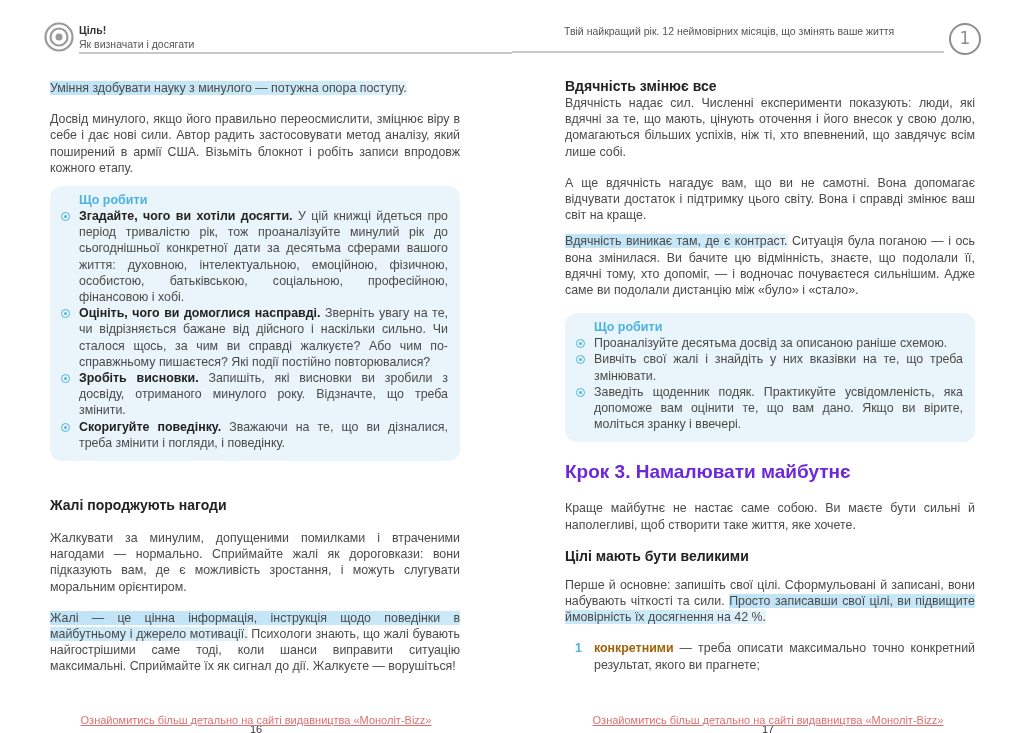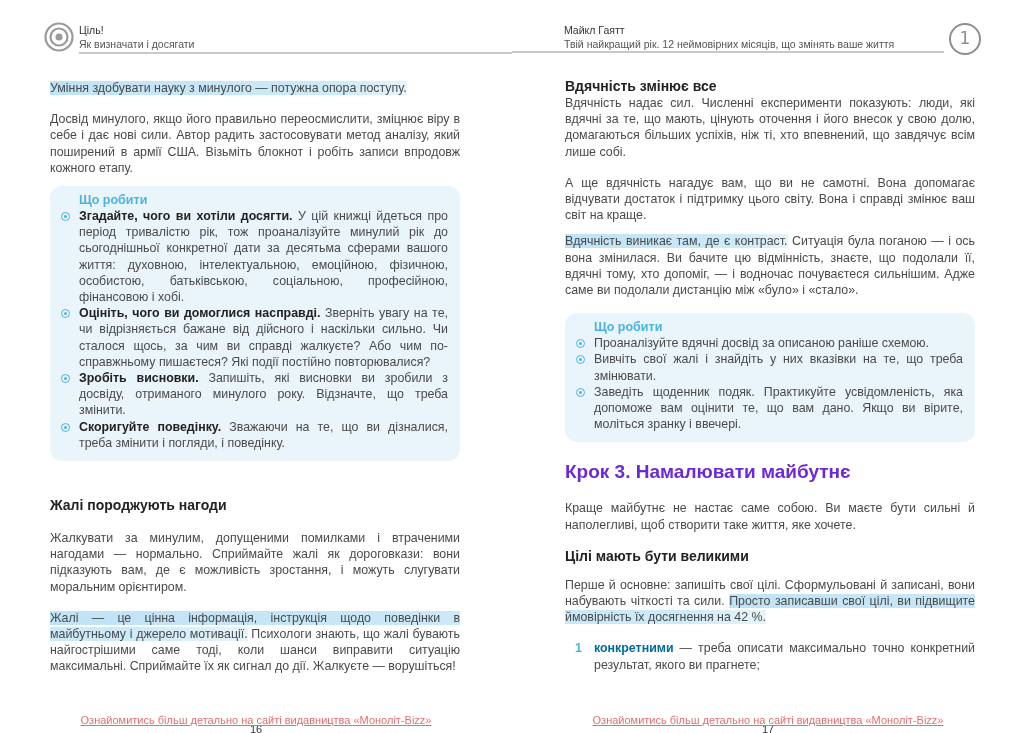--- a/index.html
+++ b/index.html
@@ -6,21 +6,21 @@
   html, body { width: 1024px; height: 733px; background: #ffffff; overflow: hidden; }
   body { font-family: "Liberation Sans", "DejaVu Sans", sans-serif; color: #4a4a4a; position: relative; }
 
   .page { position: absolute; top: 0; height: 733px; }
   .page-left { left: 0; width: 512px; }
   .page-right { left: 512px; width: 512px; }
 
   
   .hdr-left-logo { position: absolute; left: 44px; top: 22px; width: 30px; height: 30px; }
   .hdr-left-text { position: absolute; left: 79px; top: 24px; }
-  .hdr-title { font-size: 10.5px; font-weight: normal; color: #333; line-height: 13px; }
+  .hdr-title { font-size: 10.5px; font-weight: bold; color: #333; line-height: 13px; }
   .hdr-sub { font-size: 10.5px; color: #555; line-height: 14px; }
   .hdr-rule-left { position: absolute; left: 79px; top: 52px; width: 433px; height: 2px; background: #c8c8c8; }
   .hdr-right-text { position: absolute; left: 52px; top: 24px; }
   .hdr-rule-right { position: absolute; left: 0; top: 51px; width: 432px; height: 2px; background: #c8c8c8; }
   .hdr-badge { position: absolute; left: 437px; top: 23px; width: 32px; height: 32px; border: 2.5px solid #8e8e8e; border-radius: 50%; color: #8e8e8e; font-size: 17px; text-align: center; line-height: 27px; font-family: "DejaVu Sans", sans-serif; }
 
   
   .content { position: absolute; width: 410px; }
   .page-left .content { left: 50px; }
   .page-right .content { left: 53px; }
@@ -32,21 +32,21 @@
 
   .box { background: #eaf4fb; border-radius: 12px; padding: 7px 12px 10px 8px; }
   .box-title { font-size: 12.5px; font-weight: bold; color: #4cb3e0; margin-left: 21px; line-height: 15px; }
   .box-item { position: relative; padding-left: 21px; font-size: 12.4px; line-height: 16.2px; text-align: justify; color: #4a4a4a; }
   .box-item b { color: #222; }
   .bullet { position: absolute; left: 3px; top: 4px; width: 9px; height: 9px; border: 1.2px solid #4cb3e0; border-radius: 50%; }
   .bullet::after { content: ""; position: absolute; left: 2px; top: 2px; width: 3px; height: 3px; background: #4cb3e0; border-radius: 50%; }
 
   .num-item { position: relative; padding-left: 29px; font-size: 12.4px; line-height: 16.2px; text-align: justify; }
   .num { position: absolute; left: 10px; top: 0; color: #4cb3e0; font-weight: bold; }
-  .num-item b { color: #0369a1; }
+  .num-item b { color: #a16207; }
 
   
   .pgnum { position: absolute; top: 723px; font-size: 11px; color: #333; text-align: center; width: 100%; }
   .footer-link { position: absolute; top: 714px; width: 100%; text-align: center; font-size: 11px; color: #e07070; text-decoration: underline; }
   .page-left .pgnum, .page-left .footer-link { left: 0; width: 512px; }
   .page-right .pgnum, .page-right .footer-link { left: 0; width: 512px; }
 </style>
 </head>
 <body>
 
@@ -92,37 +92,36 @@
     <p class="txt">Жалкувати за минулим, допущеними помилками і втраченими нагодами — нормально. Сприймайте жалі як дороговкази: вони підказують вам, де є можливість зростання, і можуть слугувати моральним орієнтиром.</p>
     <p class="txt"><span class="hl">Жалі — це цінна інформація, інструкція щодо поведінки в майбутньому і джерело мотивації.</span><span> Психологи знають, що жалі бувають найгострішими саме тоді, коли шанси виправити ситуацію максимальні. Сприймайте їх як сигнал до дії. Жалкуєте — ворушіться!</span></p>
   </div>
 
   <div class="pgnum">16</div>
   <div class="footer-link">Ознайомитись більш детально на сайті видавництва «Моноліт-Bizz»</div>
 </div>
 
 <div class="page page-right">
   <div class="hdr-right-text">
-    <div class="hdr-title">Майкл Гаятт</div>
     <div class="hdr-sub">Твій найкращий рік. 12 неймовірних місяців, що змінять ваше життя</div>
   </div>
   <div class="hdr-rule-right"></div>
   <div class="hdr-badge">1</div>
 
   <div class="content" style="top:77px;">
     <h2 class="sec" style="margin-bottom:0;">Вдячність змінює все</h2>
     <p class="txt">Вдячність надає сил. Численні експерименти показують: люди, які вдячні за те, що мають, цінують оточення і його внесок у свою долю, домагаються більших успіхів, ніж ті, хто впевнений, що завдячує всім лише собі.</p>
     <p class="txt" style="margin-bottom:10px;">А ще вдячність нагадує вам, що ви не самотні. Вона допомагає відчувати достаток і підтримку цього світу. Вона і справді змінює ваш світ на краще.</p>
     <p class="txt"><span class="hl">Вдячність виникає там, де є контраст.</span><span> Ситуація була поганою — і ось вона змінилася. Ви бачите цю відмінність, знаєте, що подолали її, вдячні тому, хто допоміг, — і водночас почуваєтеся сильнішим. Адже саме ви подолали дистанцію між «було» і «стало».</span></p>
 
     <div class="box">
       <div class="box-title">Що робити</div>
       <div class="box-item">
         <span class="bullet"></span>
-        <span>Проаналізуйте вдячні досвід за описаною раніше схемою.</span>
+        <span>Проаналізуйте десятьма досвід за описаною раніше схемою.</span>
       </div>
       <div class="box-item">
         <span class="bullet"></span>
         <span>Вивчіть свої жалі і знайдіть у них вказівки на те, що треба змінювати.</span>
       </div>
       <div class="box-item">
         <span class="bullet"></span>
         <span>Заведіть щоденник подяк. Практикуйте усвідомленість, яка допоможе вам оцінити те, що вам дано. Якщо ви вірите, моліться зранку і ввечері.</span>
       </div>
     </div>

